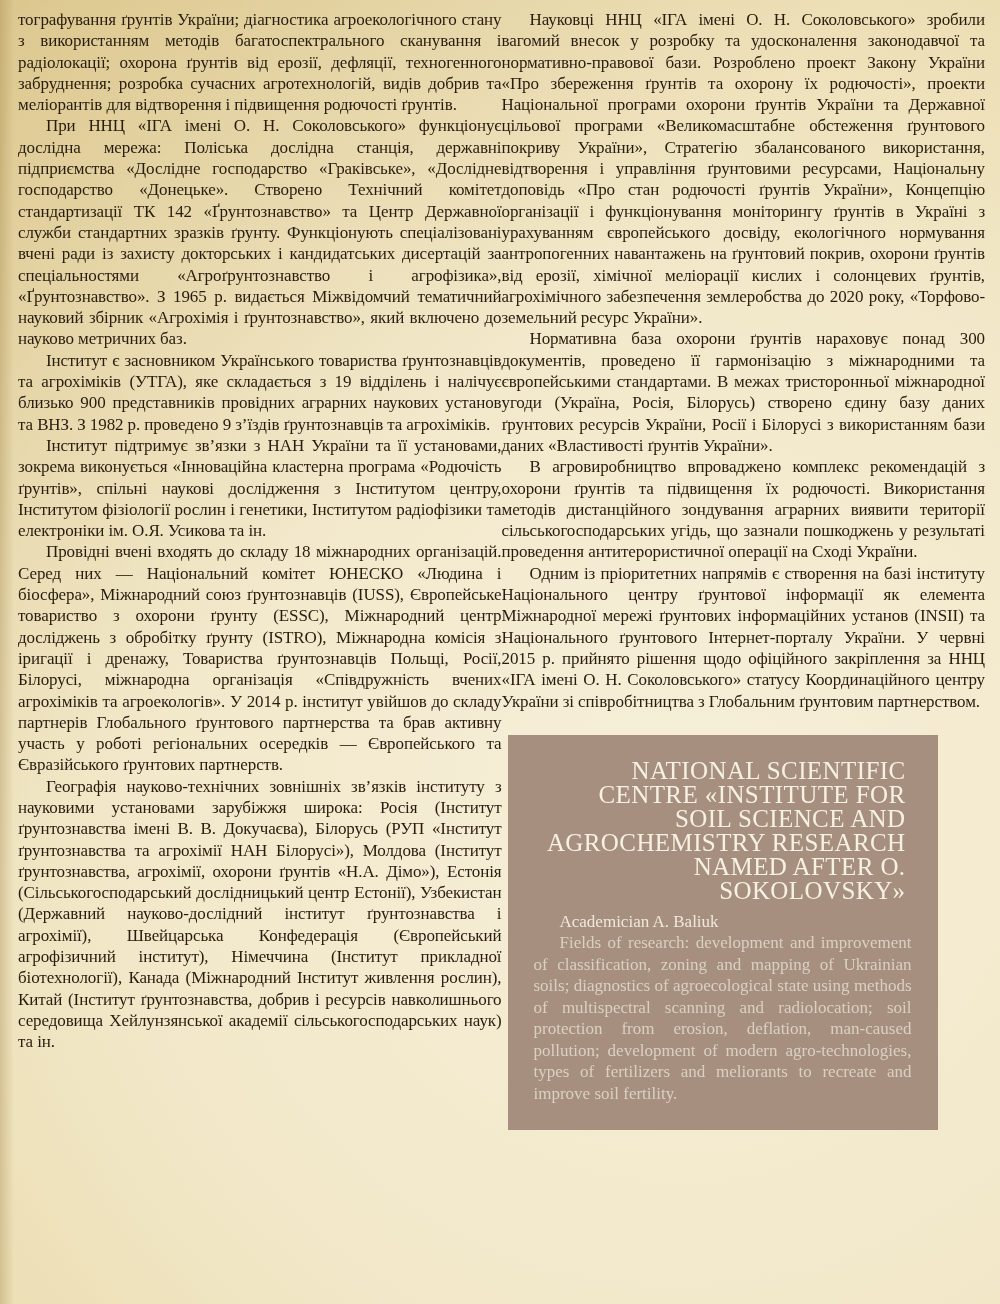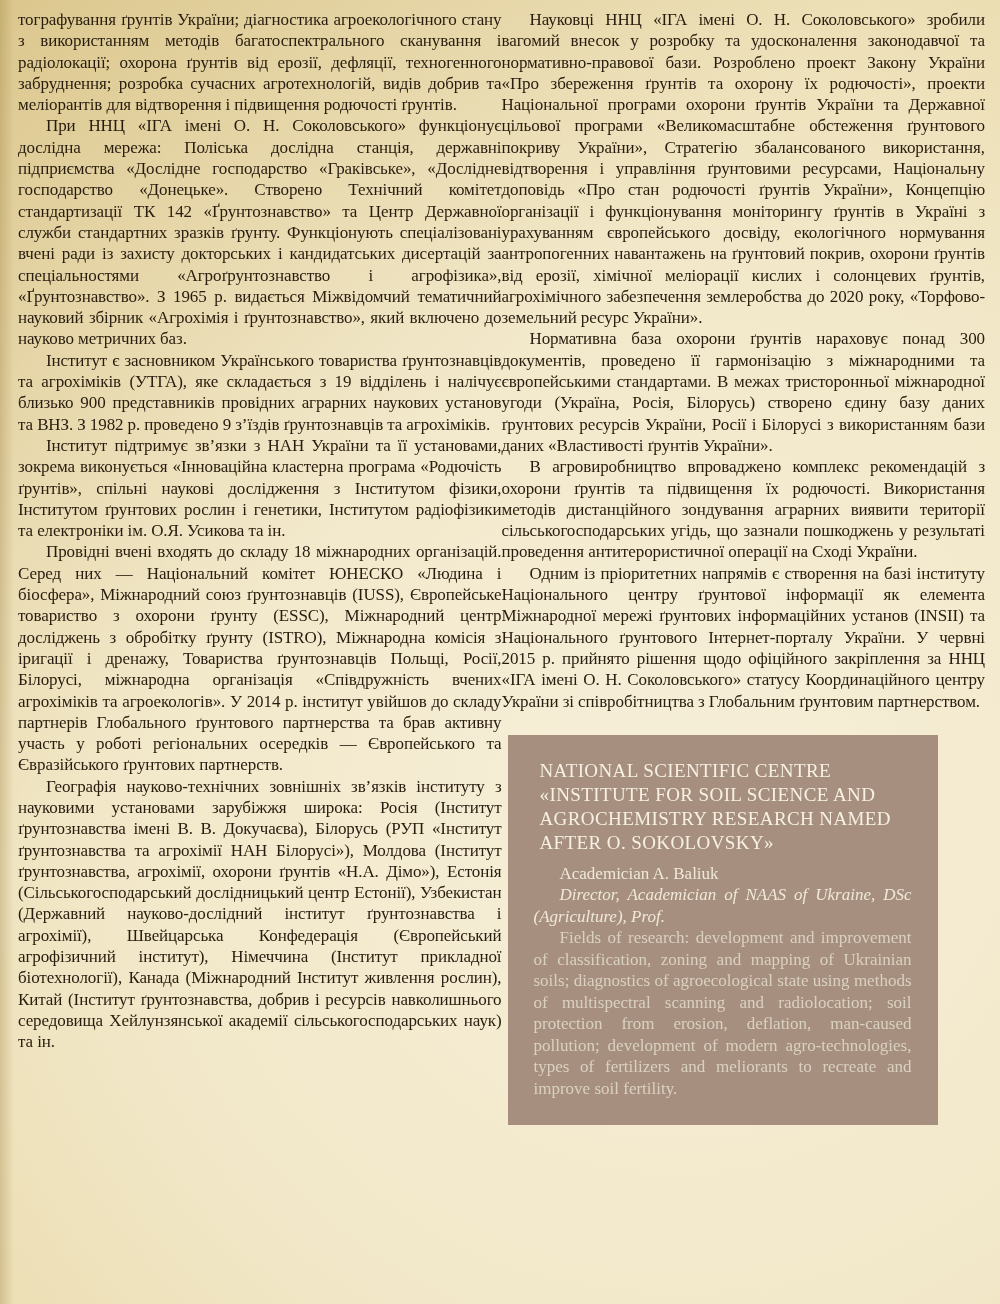--- a/index.html
+++ b/index.html
@@ -43,23 +43,23 @@
   }
   .para.no-indent { text-indent: 0; }
   .info-box {
     box-sizing: border-box;
     width: 430px;
     margin: 23px 0 0 6px;
     background: #a68f7e;
     padding: 24px 26px 26px 26px;
   }
   .box-title {
-    text-align: left;
+    text-align: right;
     color: #f7f1e3;
-    font-size: 19px;
+    font-size: 25px;
     line-height: 24px;
     letter-spacing: 0.4px;
     margin: 0 6px 8px 6px;
   }
   .box-name {
     color: #f0e9d9;
     font-size: 17px;
     line-height: 21.5px;
     text-indent: 26px;
   }
@@ -82,32 +82,31 @@
 </style>
 </head>
 <body>
 
 <div class="page">
 
   <div class="col">
     <p class="para no-indent">тографування ґрунтів України; діагностика агроекологічного стану з використанням методів багатоспектрального сканування і радіолокації; охорона ґрунтів від ерозії, дефляції, техногенного забруднення; розробка сучасних агротехнологій, видів добрив та меліорантів для відтворення і підвищення родючості ґрунтів.</p>
     <p class="para">При ННЦ «ІГА імені О. Н. Соколовського» функціонує дослідна мережа: Поліська дослідна станція, державні підприємства «Дослідне господарство «Граківське», «Дослідне господарство «Донецьке». Створено Технічний комітет стандартизації ТК 142 «Ґрунтознавство» та Центр Державної служби стандартних зразків ґрунту. Функціонують спеціалізовані вчені ради із захисту докторських і кандидатських дисертацій за спеціальностями «Агроґрунтознавство і агрофізика», «Ґрунтознавство». З 1965 р. видається Міжвідомчий тематичний науковий збірник «Агрохімія і ґрунтознавство», який включено до науково метричних баз.</p>
     <p class="para">Інститут є засновником Українського товариства ґрунтознавців та агрохіміків (УТГА), яке складається з 19 відділень і налічує близько 900 представників провідних аграрних наукових установ та ВНЗ. З 1982 р. проведено 9 з’їздів ґрунтознавців та агрохіміків.</p>
-    <p class="para">Інститут підтримує зв’язки з НАН України та її установами, зокрема виконується «Інноваційна кластерна програма «Родючість ґрунтів», спільні наукові дослідження з Інститутом фізики, Інститутом ґрунтових рослин і генетики, Інститутом радіофізики та електроніки ім. О.Я. Усикова та ін.</p>
+    <p class="para">Інститут підтримує зв’язки з НАН України та її установами, зокрема виконується «Інноваційна кластерна програма «Родючість ґрунтів», спільні наукові дослідження з Інститутом центру, Інститутом фізіології рослин і генетики, Інститутом радіофізики та електроніки ім. О.Я. Усикова та ін.</p>
     <p class="para">Провідні вчені входять до складу 18 міжнародних організацій. Серед них — Національний комітет ЮНЕСКО «Людина і біосфера», Міжнародний союз ґрунтознавців (IUSS), Європейське товариство з охорони ґрунту (ESSC), Міжнародний центр досліджень з обробітку ґрунту (ISTRO), Міжнародна комісія з іригації і дренажу, Товариства ґрунтознавців Польщі, Росії, Білорусі, міжнародна організація «Співдружність вчених агрохіміків та агроекологів». У 2014 р. інститут увійшов до складу партнерів Глобального ґрунтового партнерства та брав активну участь у роботі регіональних осередків — Європейського та Євразійського ґрунтових партнерств.</p>
     <p class="para">Географія науково-технічних зовнішніх зв’язків інституту з науковими установами зарубіжжя широка: Росія (Інститут ґрунтознавства імені В. В. Докучаєва), Білорусь (РУП «Інститут ґрунтознавства та агрохімії НАН Білорусі»), Молдова (Інститут ґрунтознавства, агрохімії, охорони ґрунтів «Н.А. Дімо»), Естонія (Сільськогосподарський дослідницький центр Естонії), Узбекистан (Державний науково-дослідний інститут ґрунтознавства і агрохімії), Швейцарська Конфедерація (Європейський агрофізичний інститут), Німеччина (Інститут прикладної біотехнології), Канада (Міжнародний Інститут живлення рослин), Китай (Інститут ґрунтознавства, добрив і ресурсів навколишнього середовища Хейлунзянської академії сільськогосподарських наук) та ін.</p>
   </div>
 
   <div class="col">
     <p class="para">Науковці ННЦ «ІГА імені О. Н. Соколовського» зробили вагомий внесок у розробку та удосконалення законодавчої та нормативно-правової бази. Розроблено проект Закону України «Про збереження ґрунтів та охорону їх родючості», проекти Національної програми охорони ґрунтів України та Державної цільової програми «Великомасштабне обстеження ґрунтового покриву України», Стратегію збалансованого використання, відтворення і управління ґрунтовими ресурсами, Національну доповідь «Про стан родючості ґрунтів України», Концепцію організації і функціонування моніторингу ґрунтів в Україні з урахуванням європейського досвіду, екологічного нормування антропогенних навантажень на ґрунтовий покрив, охорони ґрунтів від ерозії, хімічної меліорації кислих і солонцевих ґрунтів, агрохімічного забезпечення землеробства до 2020 року, «Торфово-земельний ресурс України».</p>
     <p class="para">Нормативна база охорони ґрунтів нараховує понад 300 документів, проведено її гармонізацію з міжнародними та європейськими стандартами. В межах тристоронньої міжнародної угоди (Україна, Росія, Білорусь) створено єдину базу даних ґрунтових ресурсів України, Росії і Білорусі з використанням бази даних «Властивості ґрунтів України».</p>
     <p class="para">В агровиробництво впроваджено комплекс рекомендацій з охорони ґрунтів та підвищення їх родючості. Використання методів дистанційного зондування аграрних виявити території сільськогосподарських угідь, що зазнали пошкоджень у результаті проведення антитерористичної операції на Сході України.</p>
     <p class="para">Одним із пріоритетних напрямів є створення на базі інституту Національного центру ґрунтової інформації як елемента Міжнародної мережі ґрунтових інформаційних установ (INSII) та Національного ґрунтового Інтернет-порталу України. У червні 2015 р. прийнято рішення щодо офіційного закріплення за ННЦ «ІГА імені О. Н. Соколовського» статусу Координаційного центру України зі співробітництва з Глобальним ґрунтовим партнерством.</p>
 
     <div class="info-box">
       <div class="box-title">NATIONAL SCIENTIFIC CENTRE «INSTITUTE FOR SOIL SCIENCE AND AGROCHEMISTRY RESEARCH NAMED AFTER O. SOKOLOVSKY»</div>
       <div class="box-name">Academician A. Baliuk</div>
-      <div class="box-role">Director, Academician of NAAS of Ukraine, DSc (Agriculture), Prof.</div>
       <p class="box-desc">Fields of research: development and improvement of classification, zoning and mapping of Ukrainian soils; diagnostics of agroecological state using methods of multispectral scanning and radiolocation; soil protection from erosion, deflation, man-caused pollution; development of modern agro-technologies, types of fertilizers and meliorants to recreate and improve soil fertility.</p>
     </div>
   </div>
 
 </div>
 
 </body></html>

